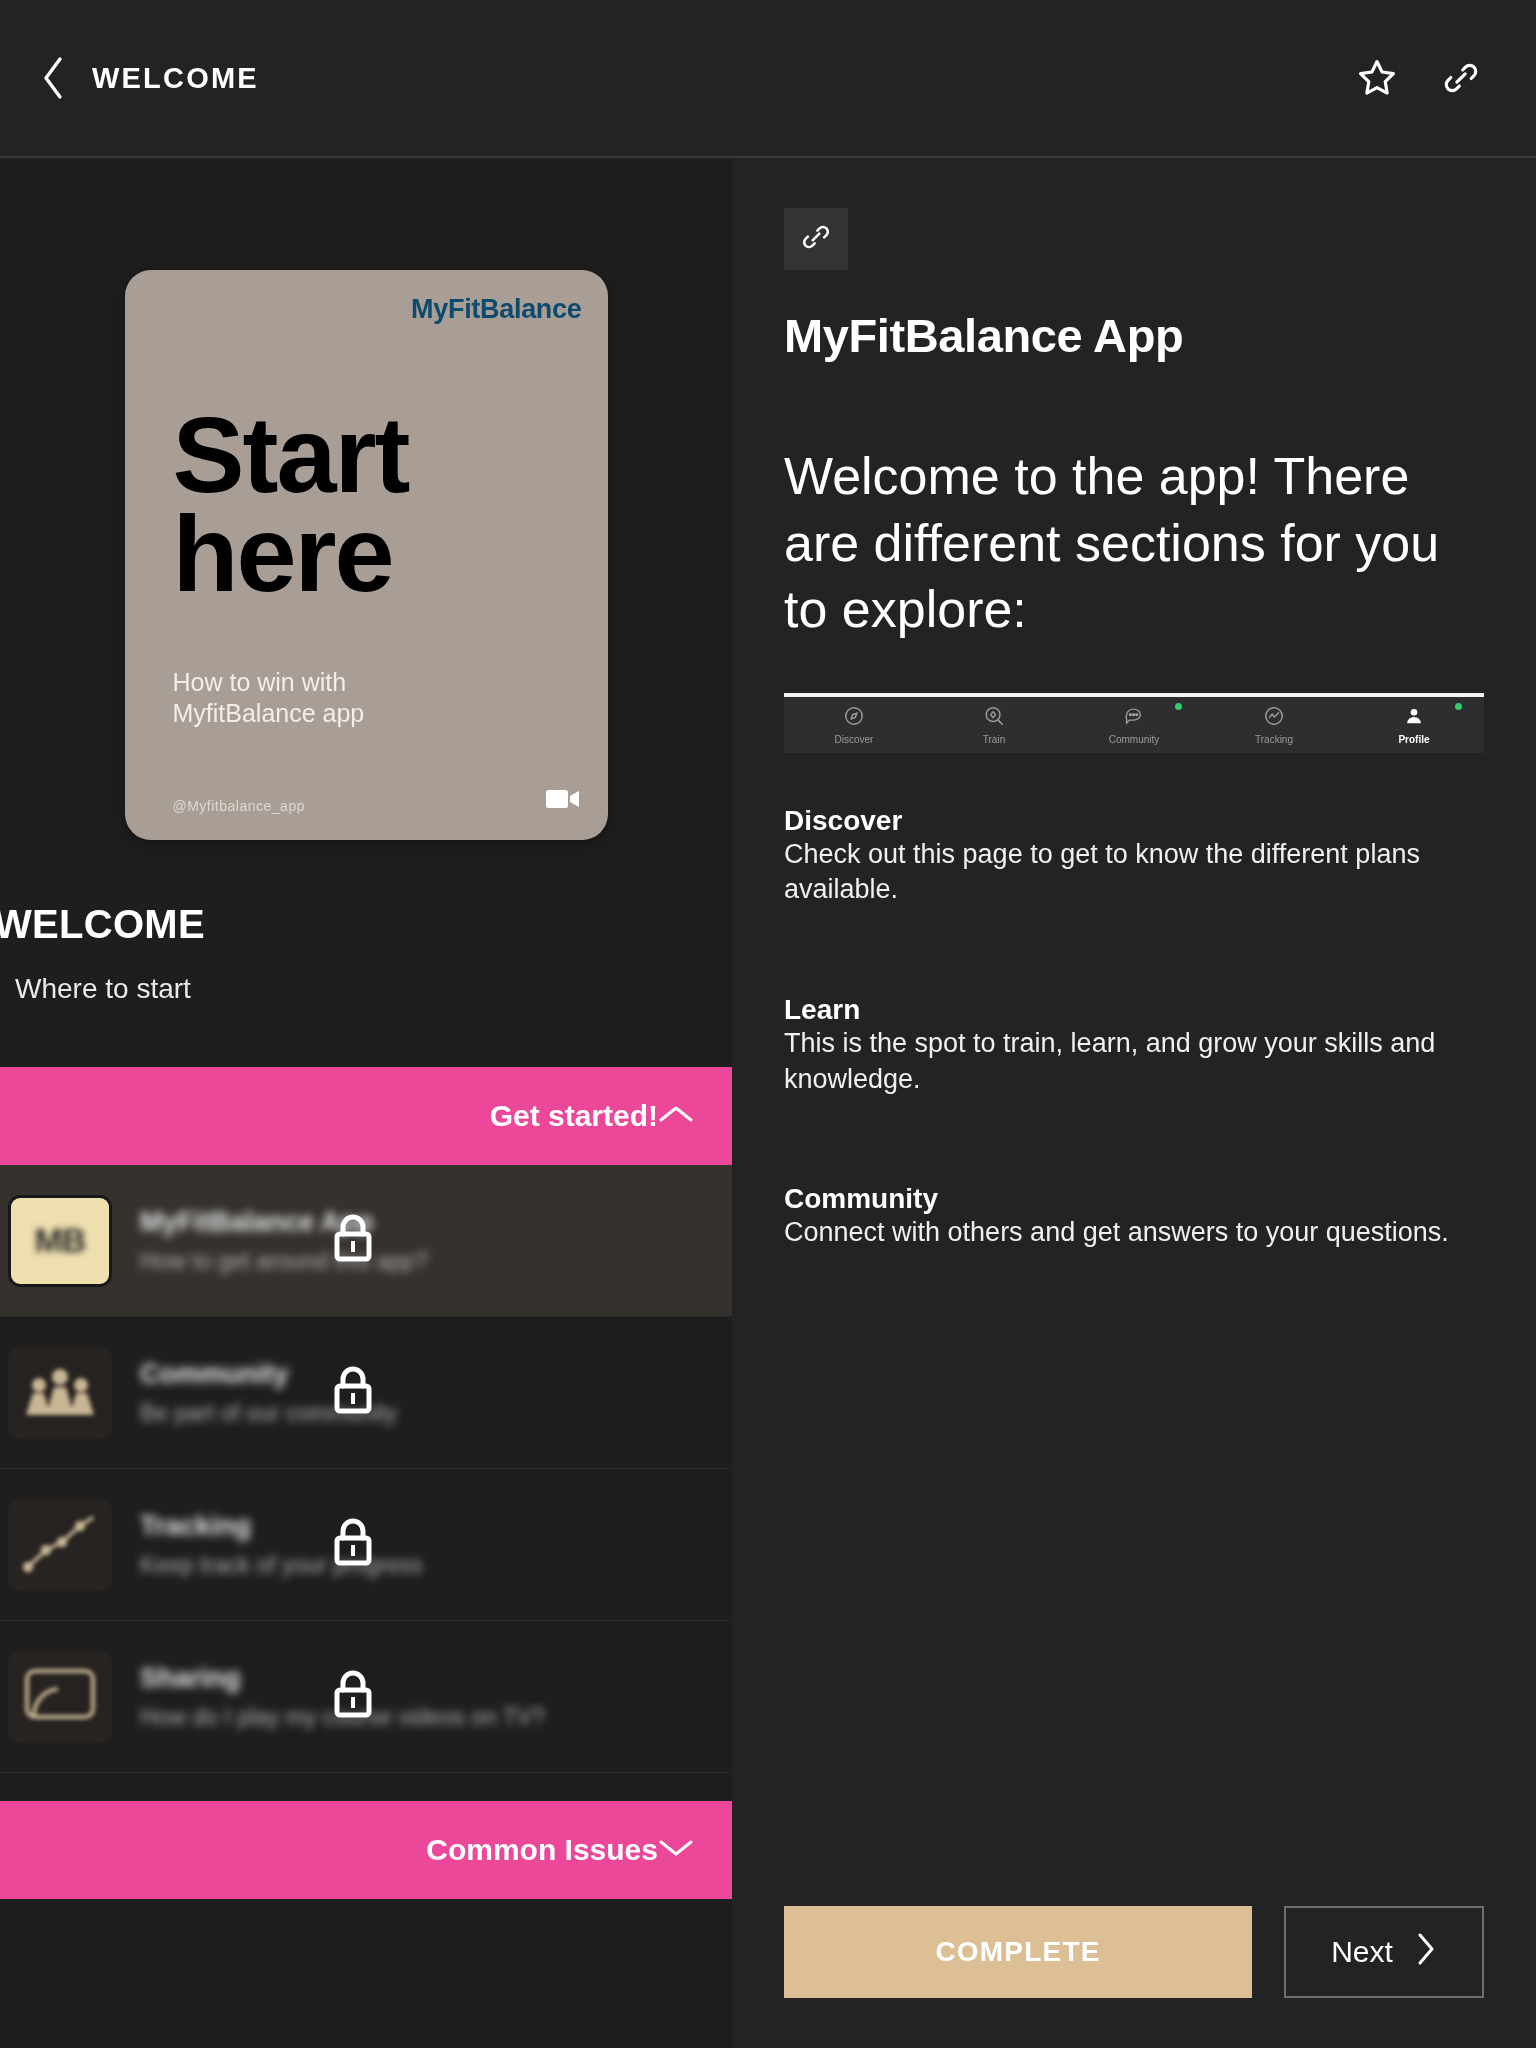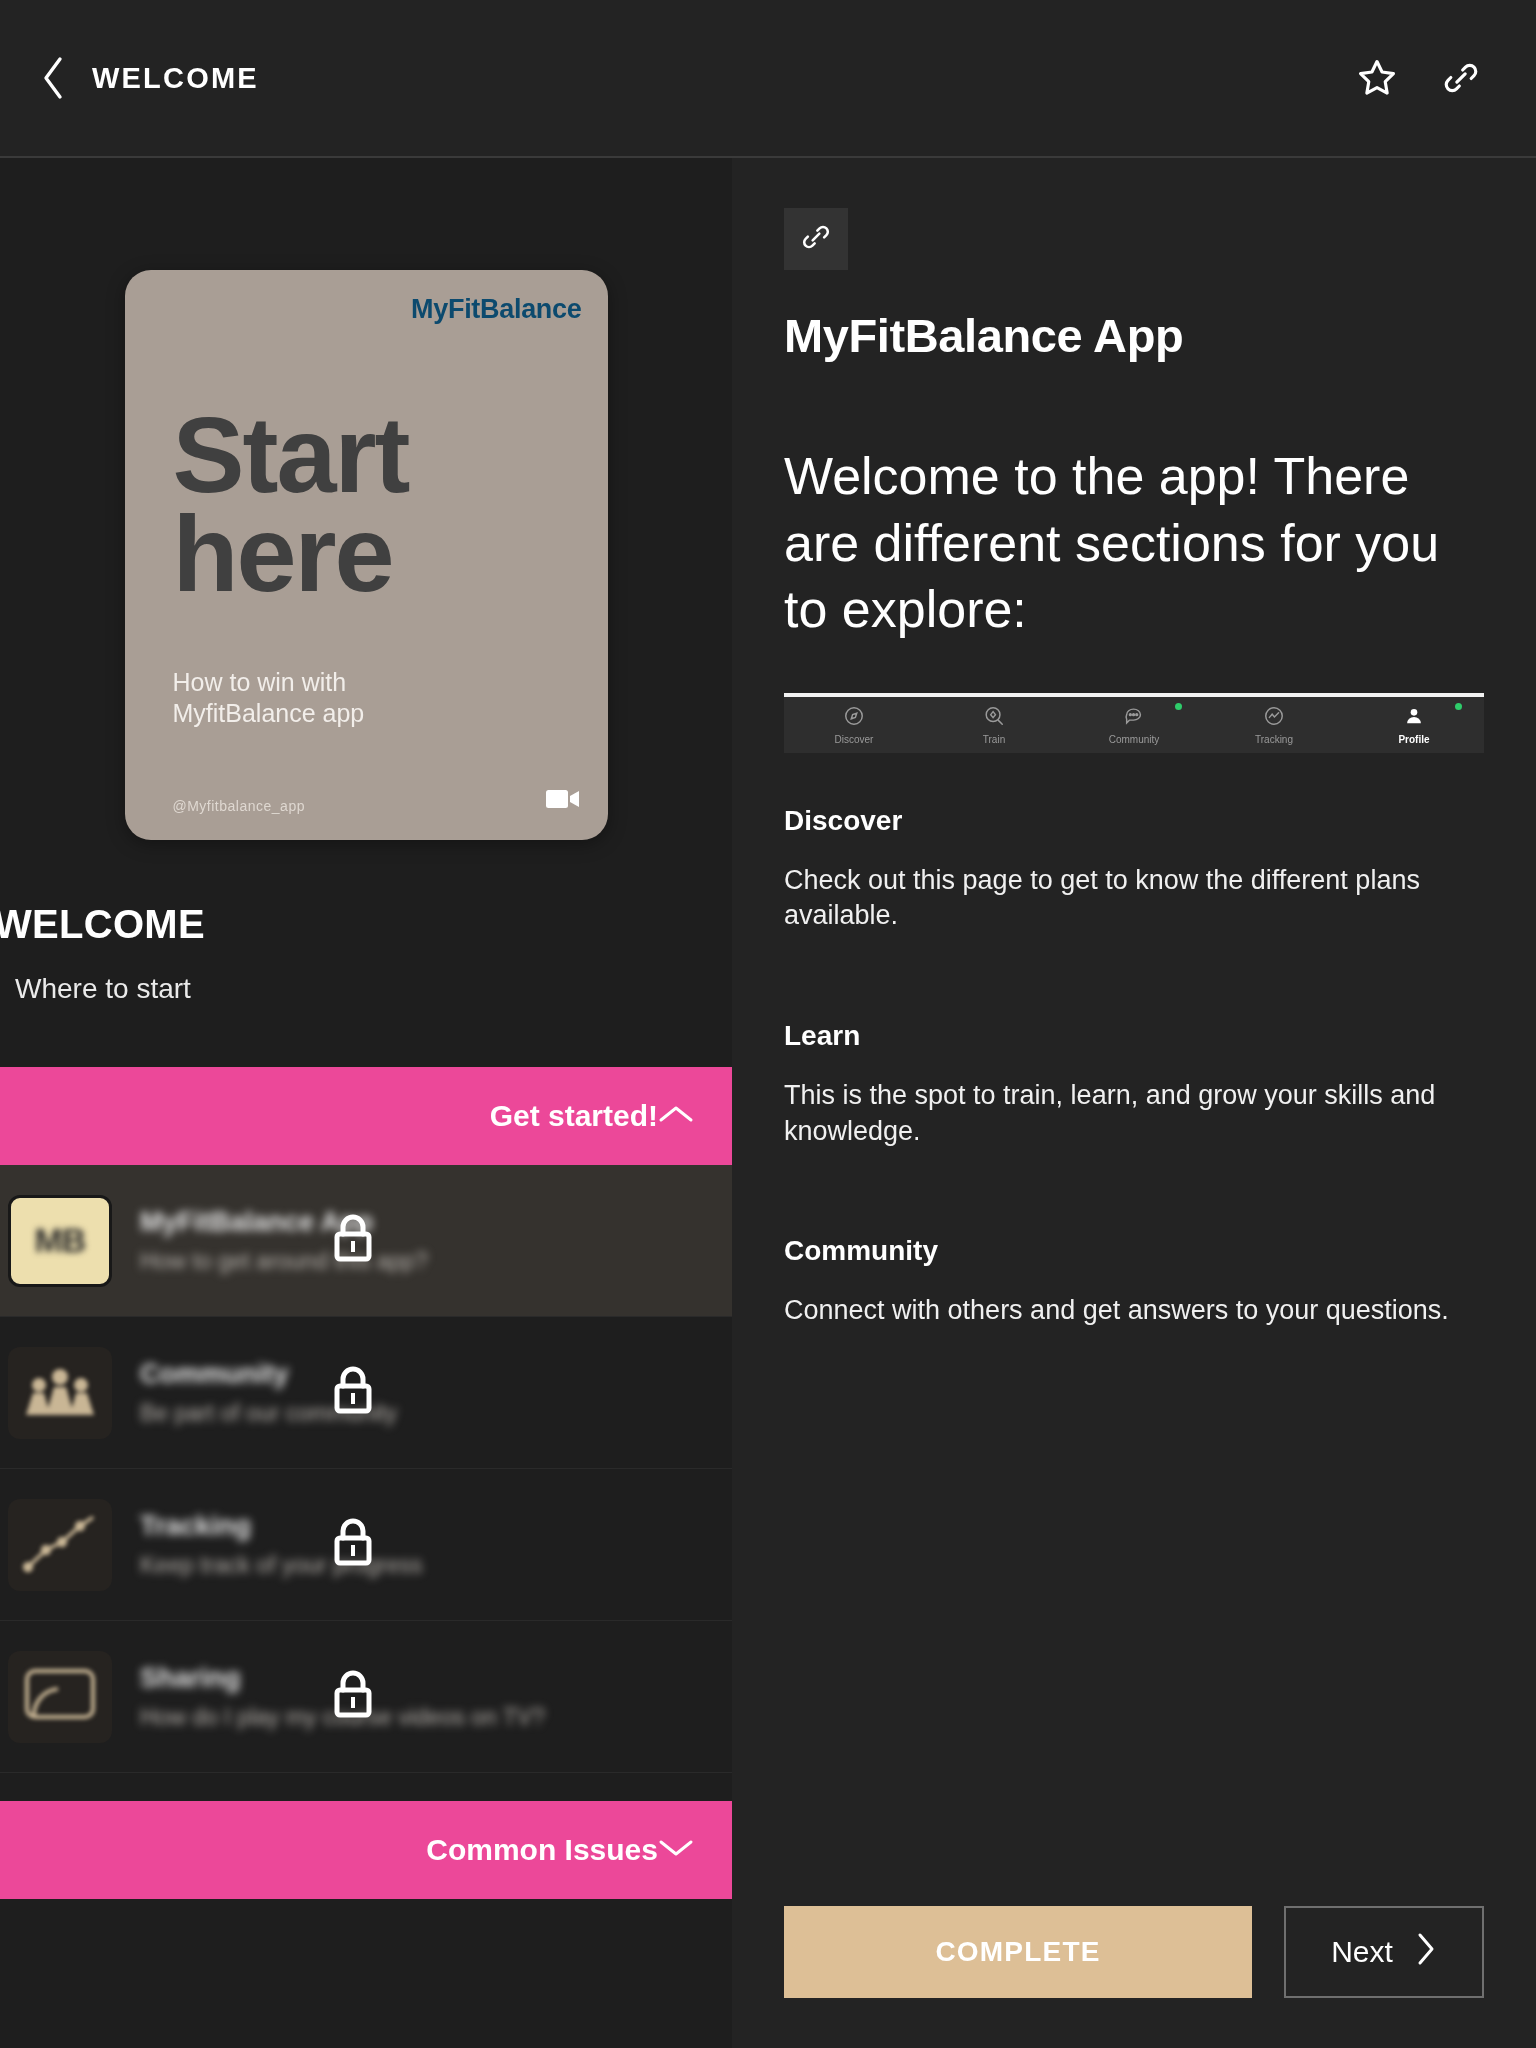--- a/index.html
+++ b/index.html
@@ -53,21 +53,21 @@
     border-radius: 26px;
     position: relative; overflow: hidden;
     box-shadow: 0 4px 18px rgba(0,0,0,.35);
   }
   .hero-brand {
     position: absolute; top: 24px; right: 26px;
     color: #0c4a6e; font-size: 27px; font-weight: 700; letter-spacing: -.3px;
   }
   .hero-big {
     position: absolute; top: 135px; left: 48px;
-    color: #404040; font-weight: 700; font-size: 108px; line-height: .92;
+    color: #000000; font-weight: 700; font-size: 108px; line-height: .92;
     letter-spacing: -2px;
   }
   .hero-sub {
     position: absolute; left: 48px; bottom: 112px;
     color: #f2eeea; font-size: 25px; line-height: 1.22; font-weight: 400;
   }
   .hero-handle {
     position: absolute; left: 48px; bottom: 26px;
     color: #dfd8d1; font-size: 14px; letter-spacing: .5px;
   }
@@ -140,21 +140,21 @@
   .navshot-label { font-size: 10px; color: #9a9a9a; }
   .navshot-item.active .navshot-label { color: #ffffff; font-weight: 700; }
   .navshot-dot {
     position: absolute; top: -2px; right: 22px;
     width: 7px; height: 7px; border-radius: 50%; background: #2ecc6a;
   }
 
   .sec-head { color: #fff; font-size: 28px; font-weight: 700; }
   .sec-body { color: #f0f0f0; font-size: 27px; line-height: 1.32; }
   .sec-1 { margin-top: 52px; }
-  .sec-gap { margin-top: 26px; }
+  .sec-gap { }
   .sec-next { margin-top: 86px; }
 
   
   .btn-row {
     position: absolute; left: 52px; right: 52px; bottom: 50px;
     display: flex; align-items: stretch; gap: 32px;
   }
   .btn-complete {
     flex: 1; height: 92px; background: #ddbf96;
     display: flex; align-items: center; justify-content: center;

